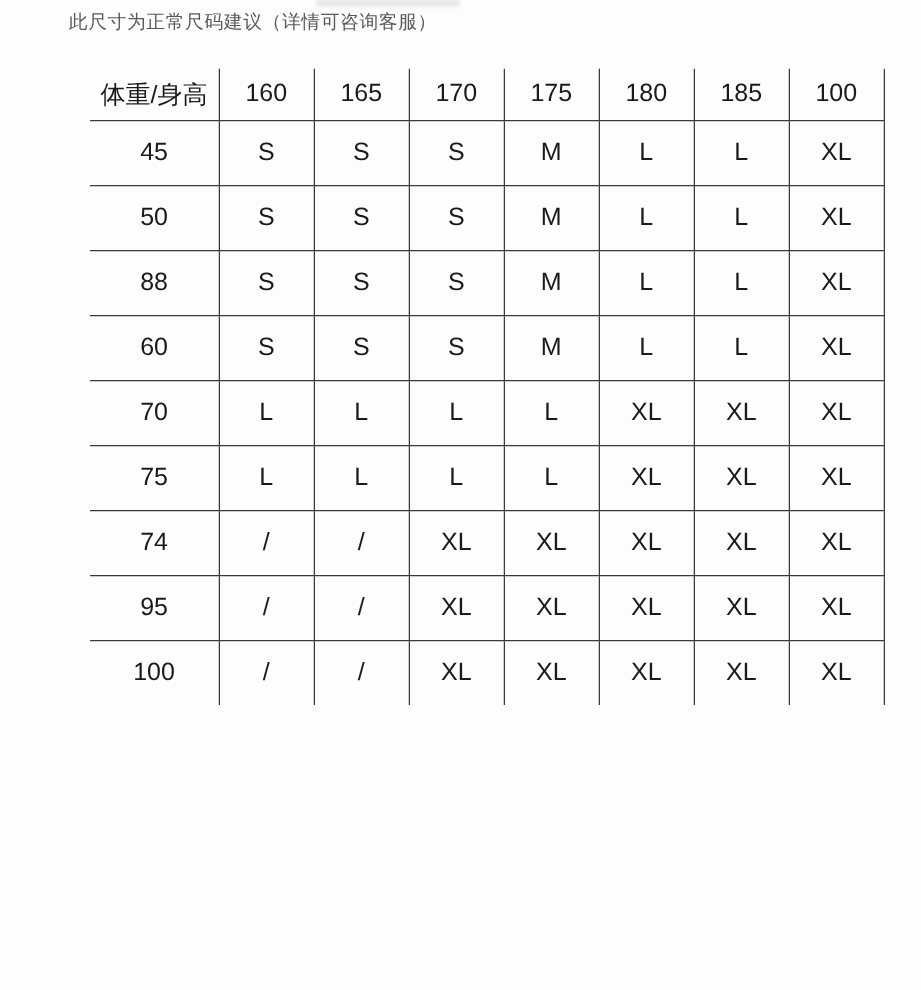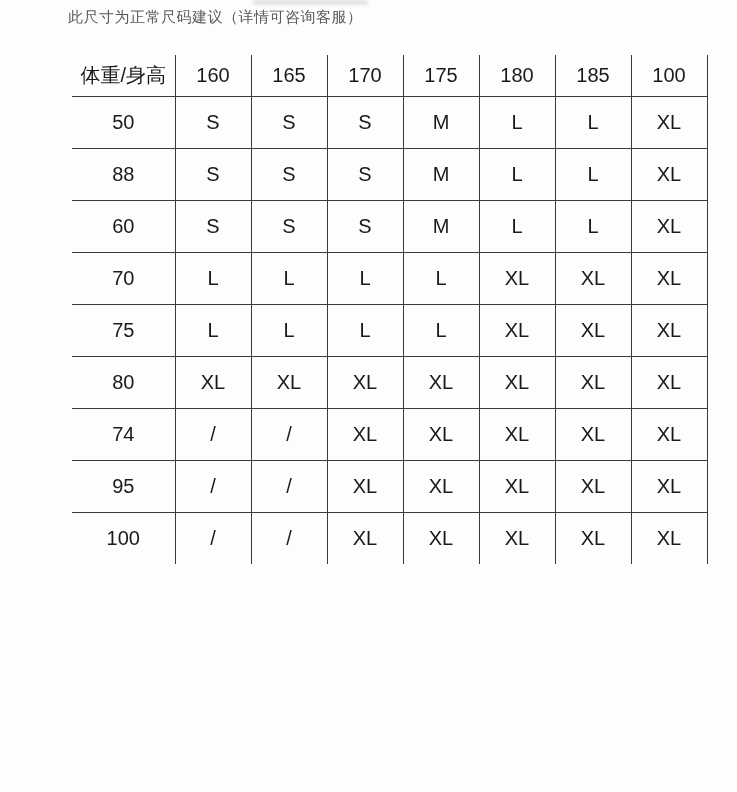--- a/index.html
+++ b/index.html
@@ -16,21 +16,21 @@
     font-family: "Liberation Sans", "DejaVu Sans", sans-serif;
     position: relative;
     overflow: hidden;
   }
   .page { position: absolute; inset: 0; }
   .artifact {
     position: absolute; left: 253px; top: 0; width: 115px; height: 5px;
     background: #9a9a9a; opacity: 0.25; border-radius: 2px; filter: blur(1.5px);
   }
   .note {
-    position: absolute; left: 68px; top: 8px;
+    position: absolute; left: 55px; top: 8px;
     font-size: 15px; color: var(--note-color);
     letter-spacing: 0.5px; white-space: nowrap;
   }
   table.size-table {
     position: absolute; left: 72px; top: 55px;
     width: 635px;
     border-collapse: collapse;
     table-layout: fixed;
     color: var(--text-color);
   }
@@ -71,20 +71,30 @@
           <th>165</th>
           <th>170</th>
           <th>175</th>
           <th>180</th>
           <th>185</th>
           <th>100</th>
         </tr>
     </thead>
     <tbody id="table-body">
         <tr>
+          <td>45</td>
+          <td>S</td>
+          <td>S</td>
+          <td>S</td>
+          <td>M</td>
+          <td>L</td>
+          <td>L</td>
+          <td>XL</td>
+        </tr>
+        <tr>
           <td>50</td>
           <td>S</td>
           <td>S</td>
           <td>S</td>
           <td>M</td>
           <td>L</td>
           <td>L</td>
           <td>XL</td>
         </tr>
         <tr>
@@ -121,30 +131,20 @@
           <td>75</td>
           <td>L</td>
           <td>L</td>
           <td>L</td>
           <td>L</td>
           <td>XL</td>
           <td>XL</td>
           <td>XL</td>
         </tr>
         <tr>
-          <td>80</td>
-          <td>XL</td>
-          <td>XL</td>
-          <td>XL</td>
-          <td>XL</td>
-          <td>XL</td>
-          <td>XL</td>
-          <td>XL</td>
-        </tr>
-        <tr>
           <td>74</td>
           <td>/</td>
           <td>/</td>
           <td>XL</td>
           <td>XL</td>
           <td>XL</td>
           <td>XL</td>
           <td>XL</td>
         </tr>
         <tr>

